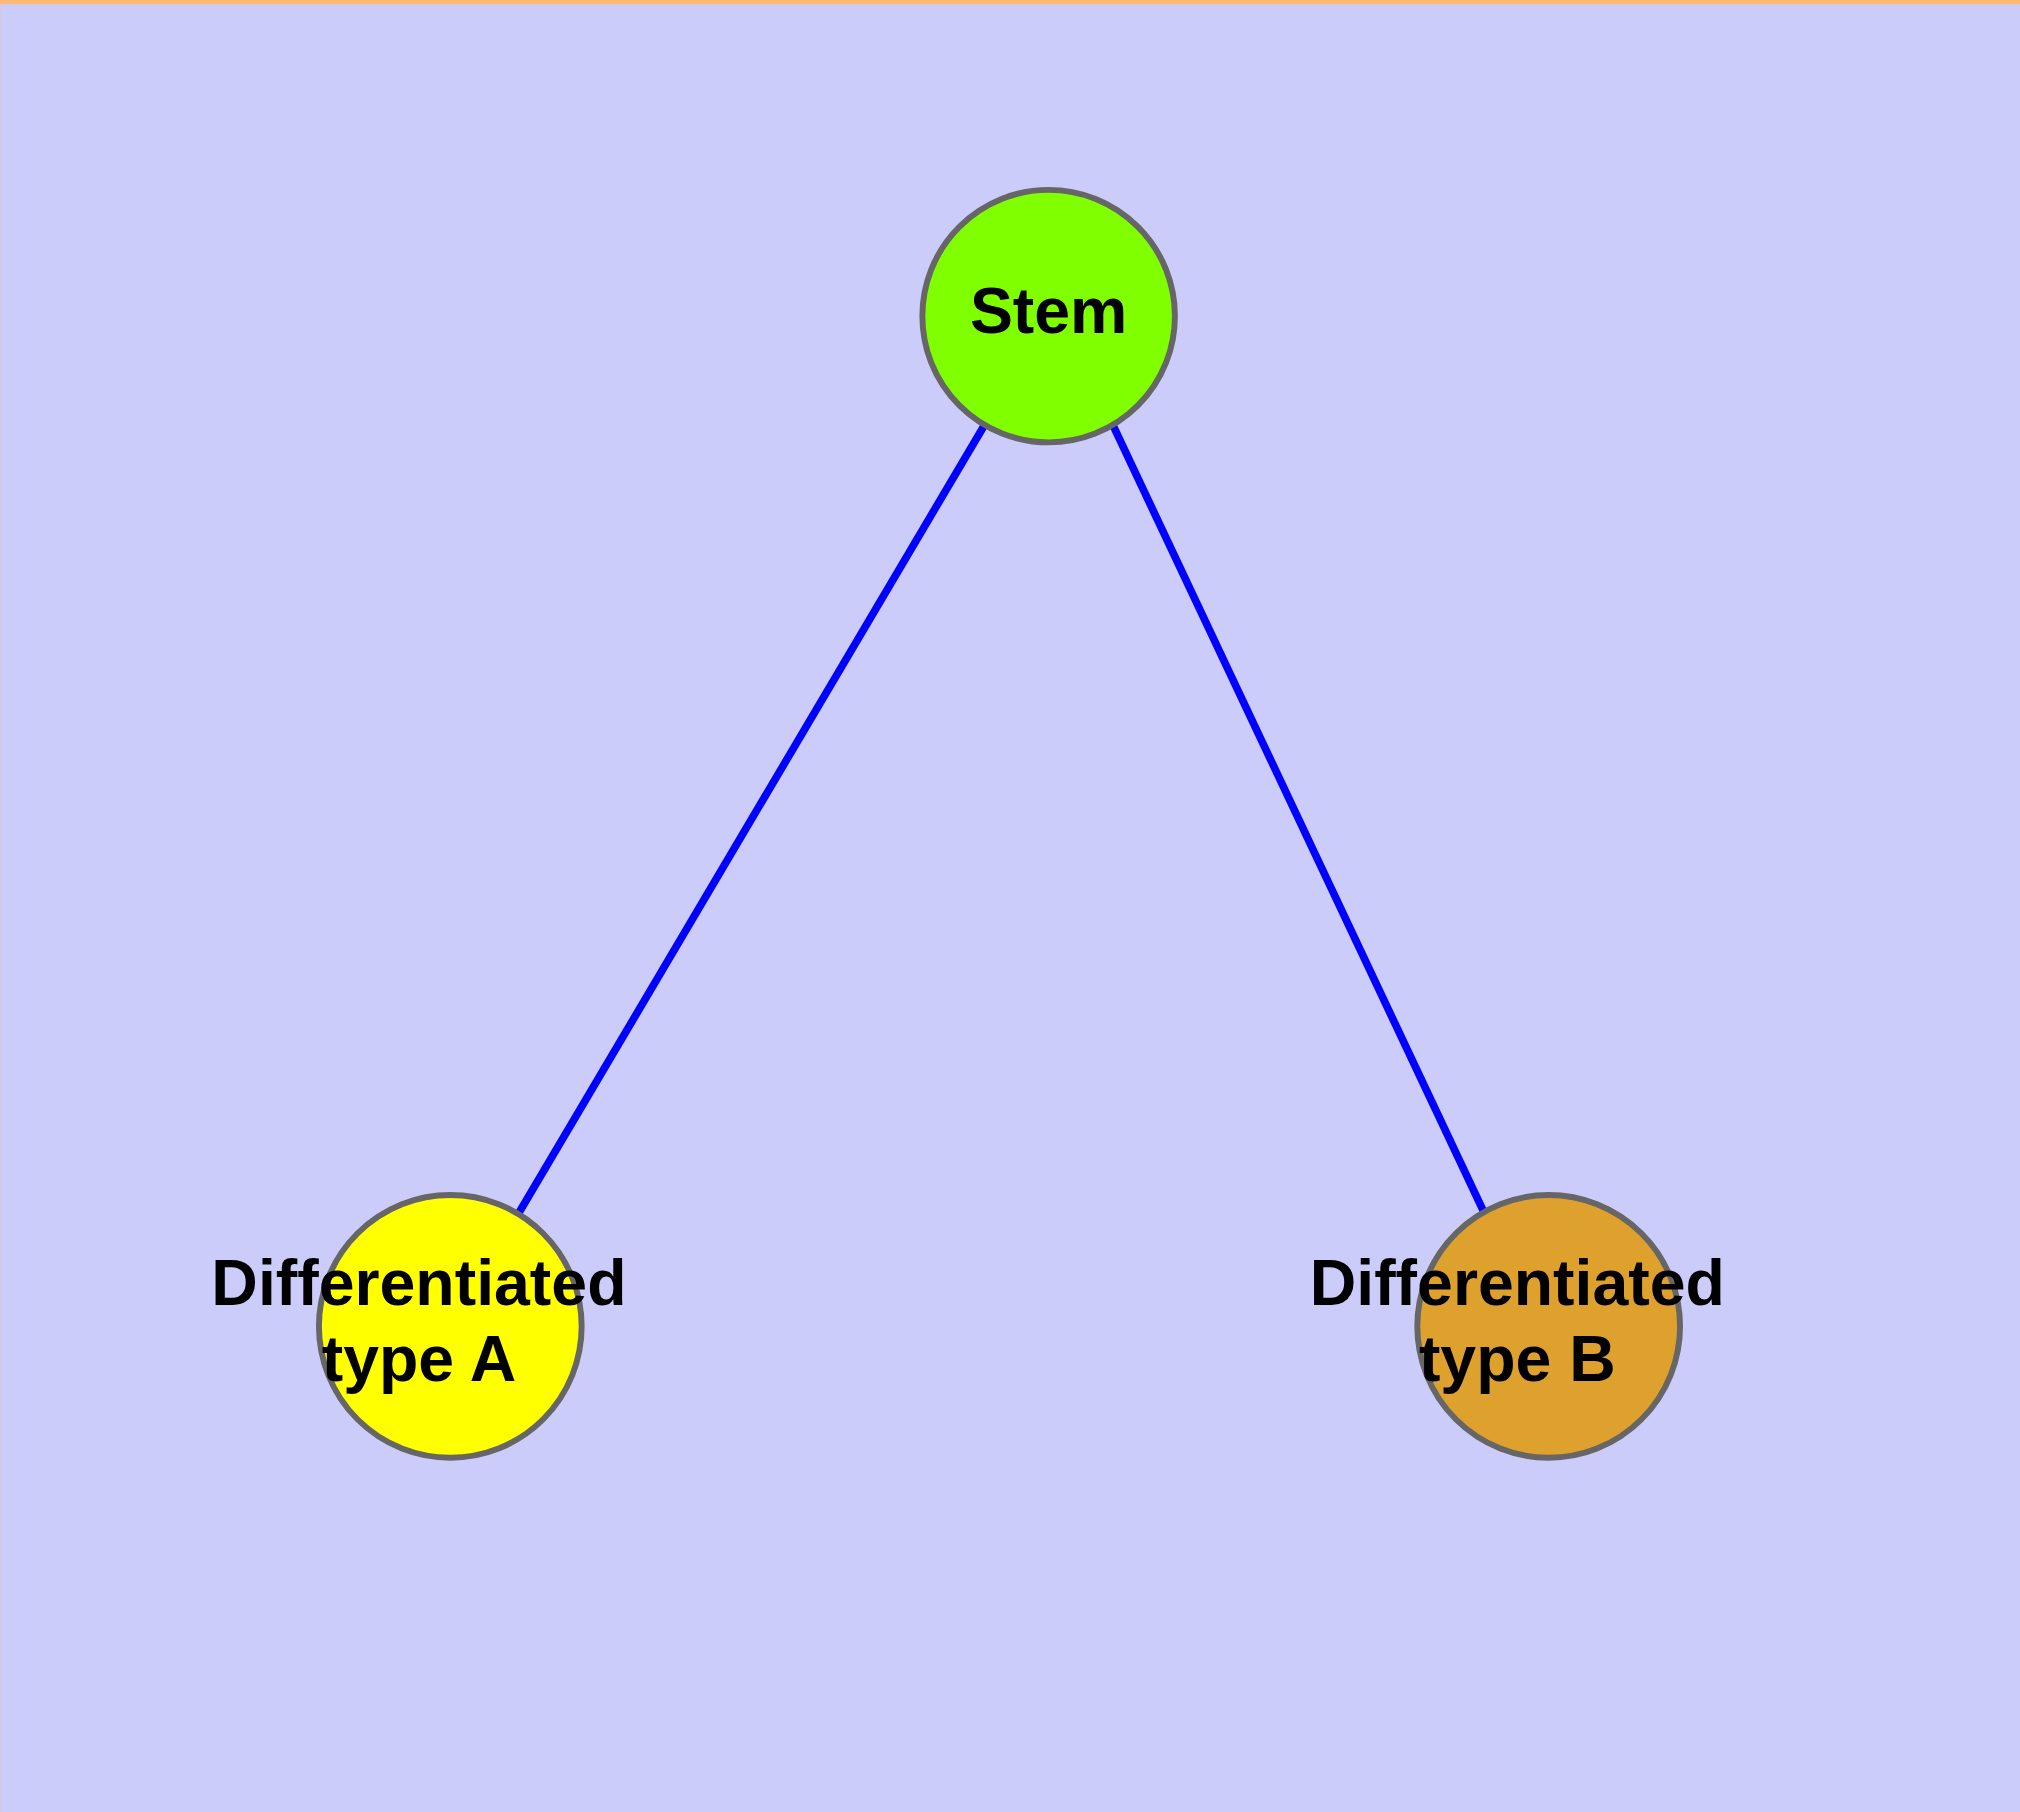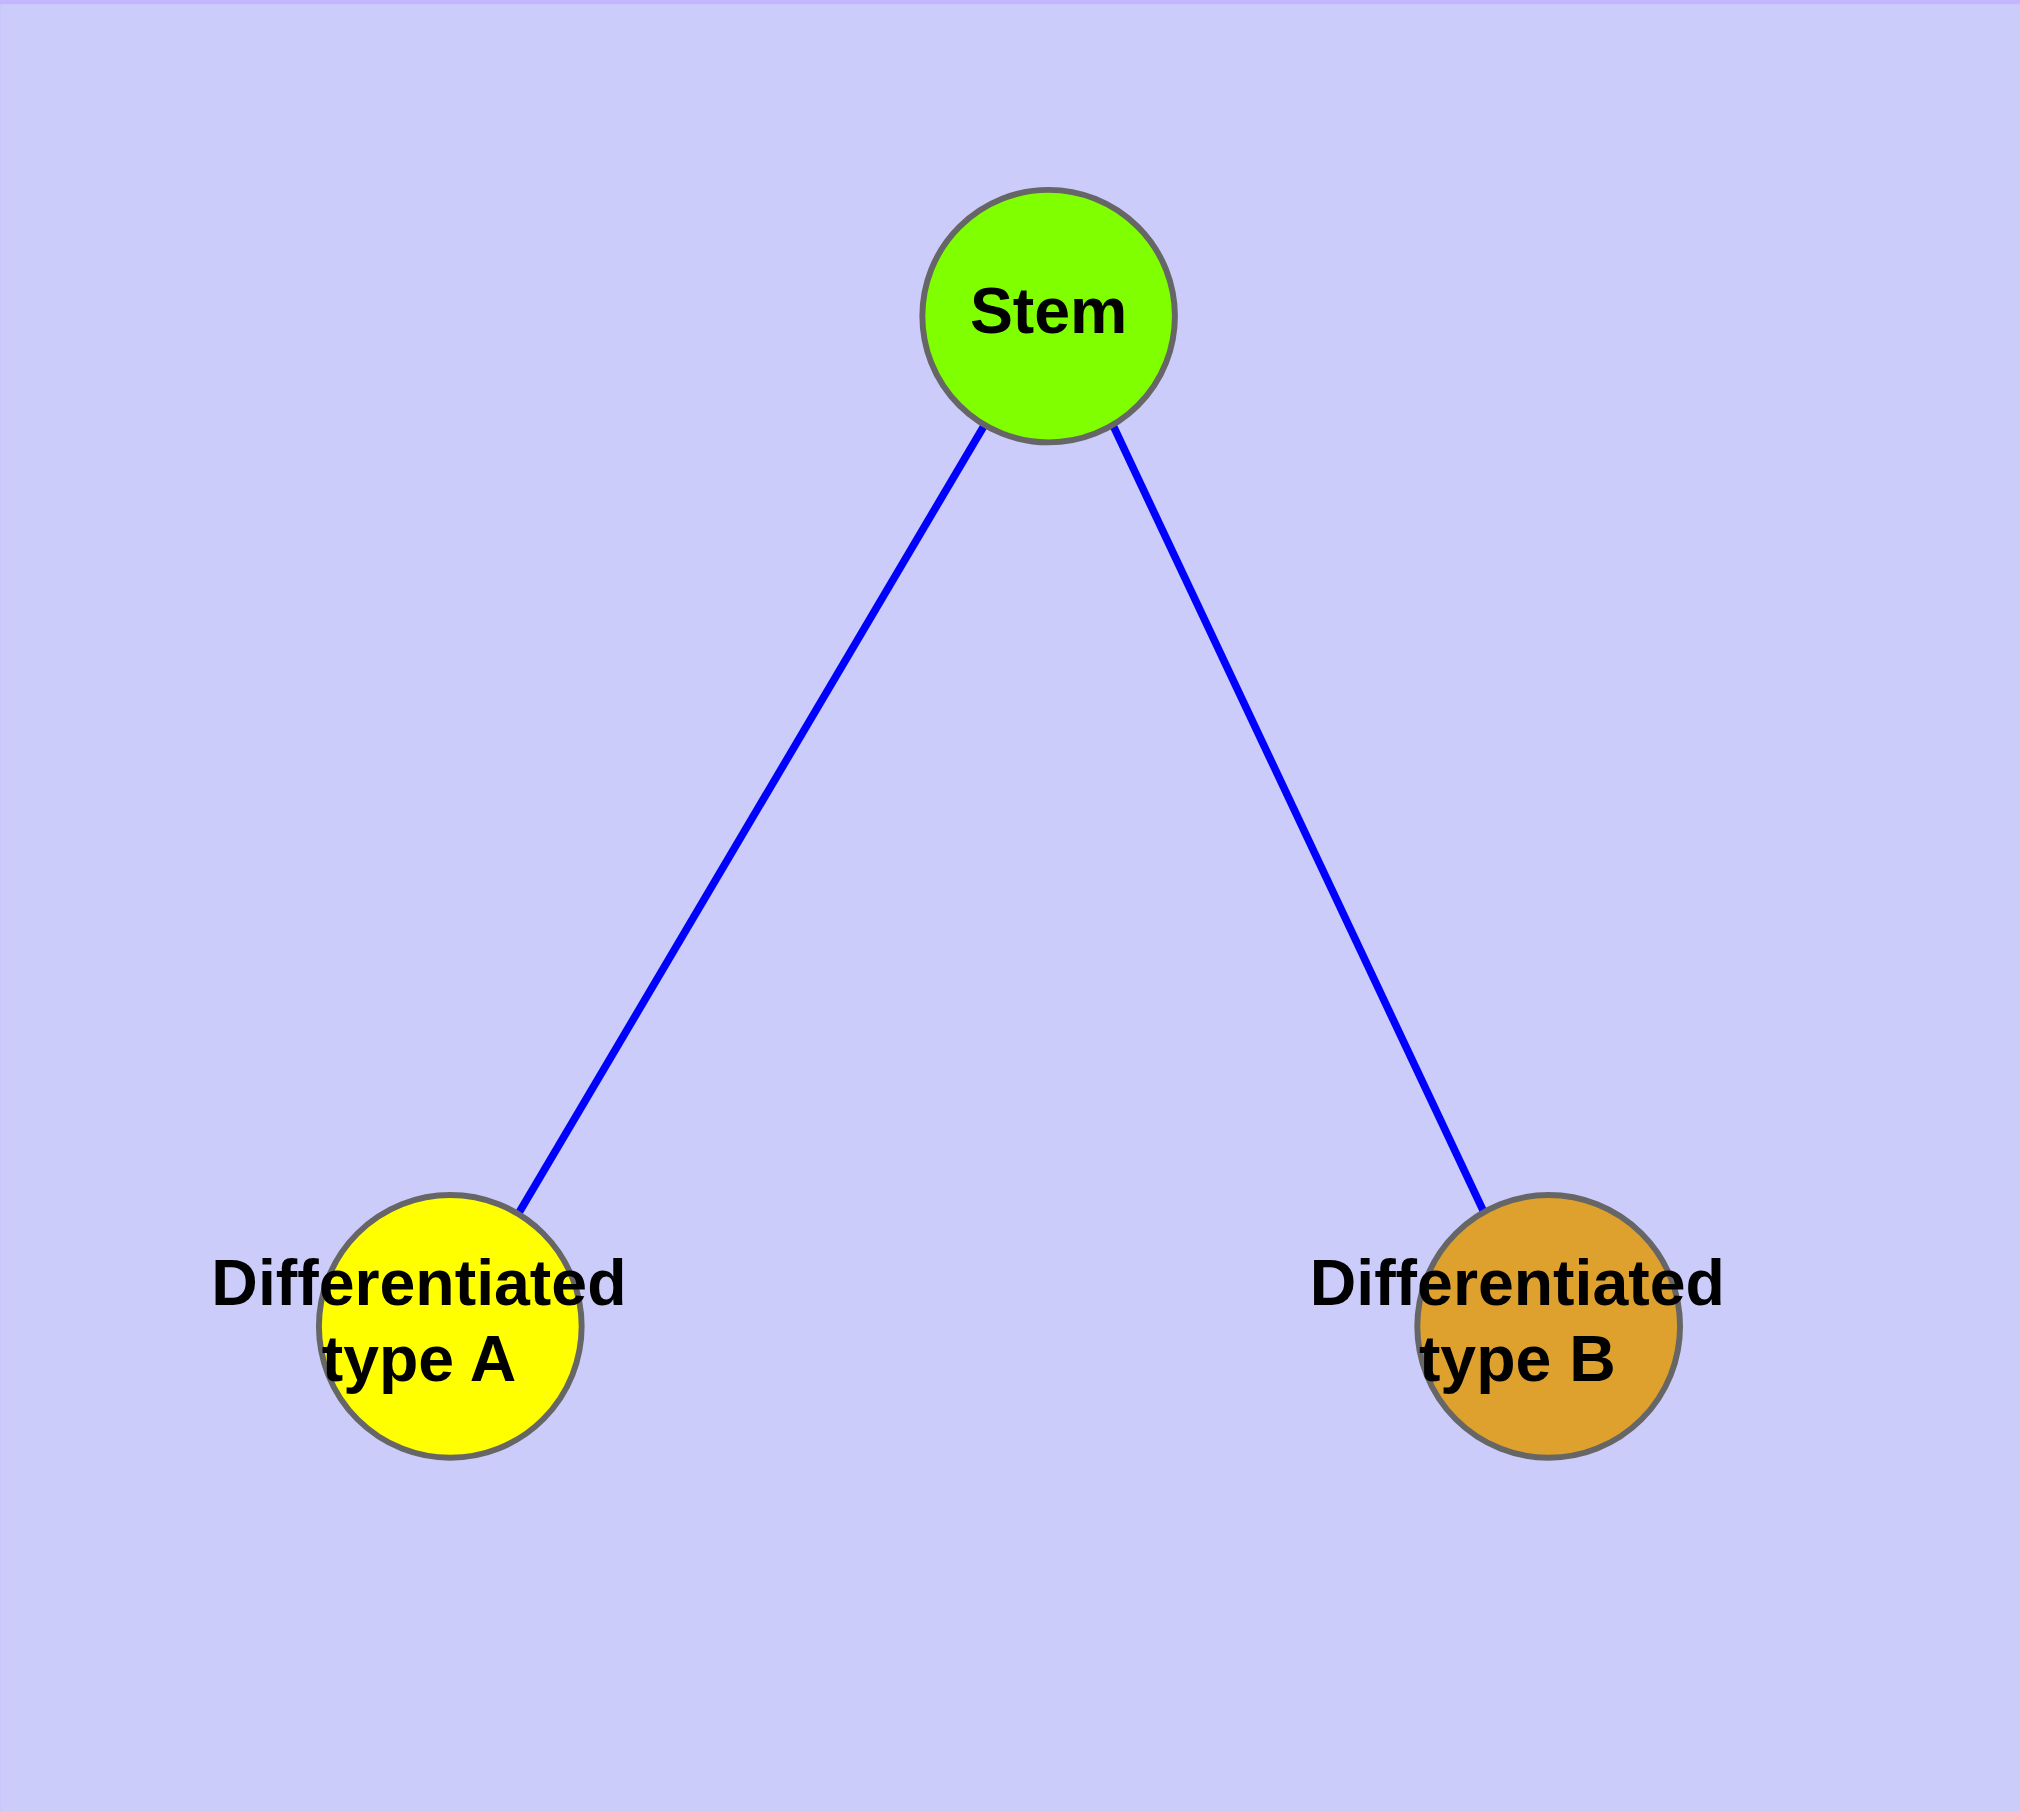--- a/index.html
+++ b/index.html
@@ -10,21 +10,21 @@
   body {
     width: 2021px;
     height: 1812px;
     overflow: hidden;
     font-family: "Liberation Sans", sans-serif;
   }
   #canvas {
     position: relative;
     width: 2021px;
     height: 1812px;
-    background: #c4b5fd;
+    background: #fdba74;
   }
   #graph-svg {
     position: absolute;
     left: 0;
     top: 0;
     width: 2021px;
     height: 1812px;
     display: block;
   }
   .node-label {

